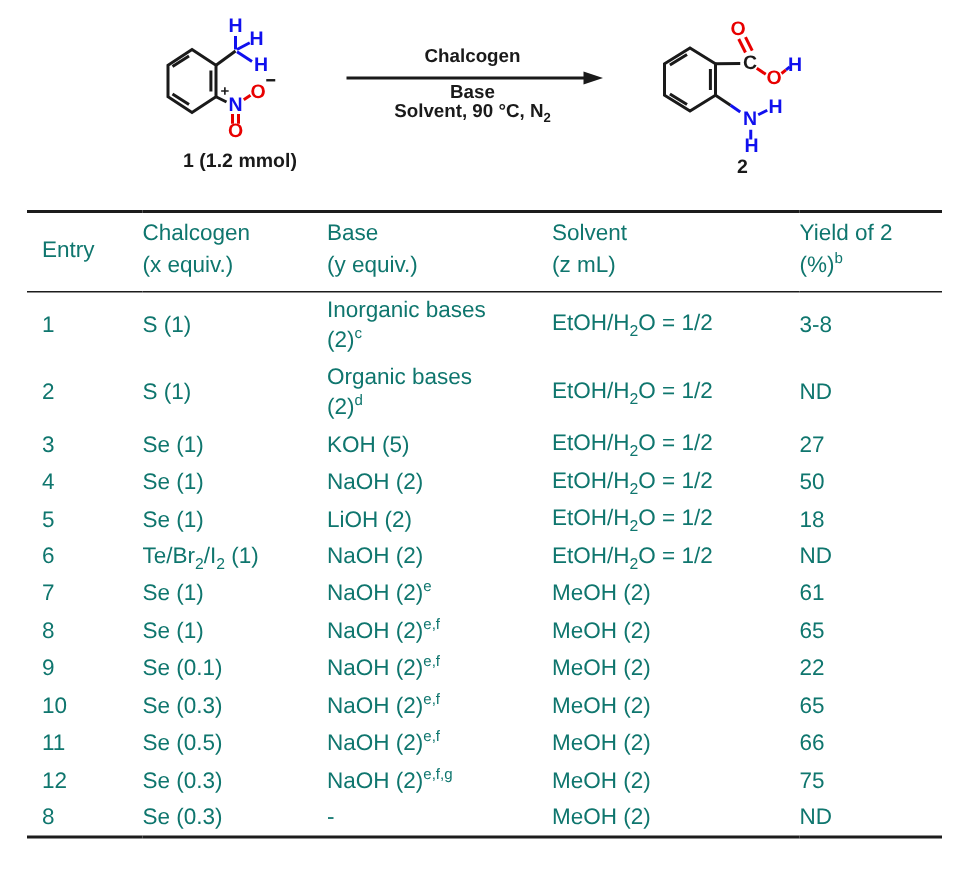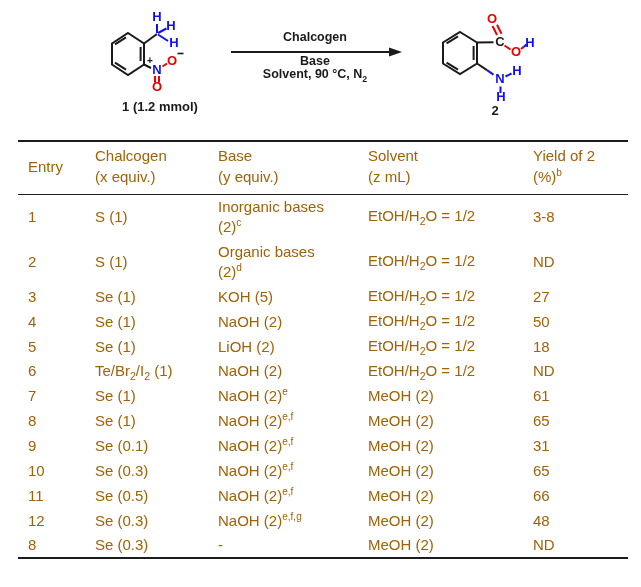--- a/index.html
+++ b/index.html
@@ -8,21 +8,21 @@
   .scheme{position:absolute;left:0;top:0;width:641px;height:138px;}
   .scheme svg{position:absolute;left:0;top:0;}
   .slabel{position:absolute;font-weight:bold;font-size:12.5px;text-align:center;
           color:#1a1a1a;line-height:1.1;}
   .compound{font-size:13px;}
   sub{font-size:70%;}
   sup{font-size:67%;vertical-align:super;line-height:0;}
   table.opt{position:absolute;left:18px;top:140px;width:610px;
             border-collapse:collapse;table-layout:fixed;
             border-top:2.2px solid #1c1c1c;border-bottom:2.2px solid #1c1c1c;
-            font-size:15px;color:#a16207;}
+            font-size:15px;color:#0f766e;}
   table.opt col.c1{width:77px;} table.opt col.c2{width:123px;}
   table.opt col.c3{width:150px;} table.opt col.c4{width:165px;}
   table.opt col.c5{width:95px;}
   table.opt th{font-weight:normal;text-align:left;vertical-align:middle;
                padding:2px 0 4px 0;border-bottom:1.6px solid #1c1c1c;
                line-height:1.38;height:46px;}
   table.opt td{padding:0;vertical-align:middle;line-height:1.35;}
   table.opt th:first-child, table.opt td:first-child{padding-left:10px;}
   table.opt tr{height:24.9px;}
   table.opt tr.tall{height:45px;}
@@ -271,21 +271,21 @@
           <td>
             <span class="ci">Se (0.1)</span>
           </td>
           <td>
             <span class="ci">NaOH (2)<sup>e,f</sup></span>
           </td>
           <td>
             <span class="ci">MeOH (2)</span>
           </td>
           <td>
-            <span class="ci">31</span>
+            <span class="ci">22</span>
           </td>
         </tr>
         <tr>
           <td>
             <span class="ci">10</span>
           </td>
           <td>
             <span class="ci">Se (0.3)</span>
           </td>
           <td>
@@ -322,21 +322,21 @@
           <td>
             <span class="ci">Se (0.3)</span>
           </td>
           <td>
             <span class="ci">NaOH (2)<sup>e,f,g</sup></span>
           </td>
           <td>
             <span class="ci">MeOH (2)</span>
           </td>
           <td>
-            <span class="ci">48</span>
+            <span class="ci">75</span>
           </td>
         </tr>
         <tr>
           <td>
             <span class="ci">8</span>
           </td>
           <td>
             <span class="ci">Se (0.3)</span>
           </td>
           <td>

